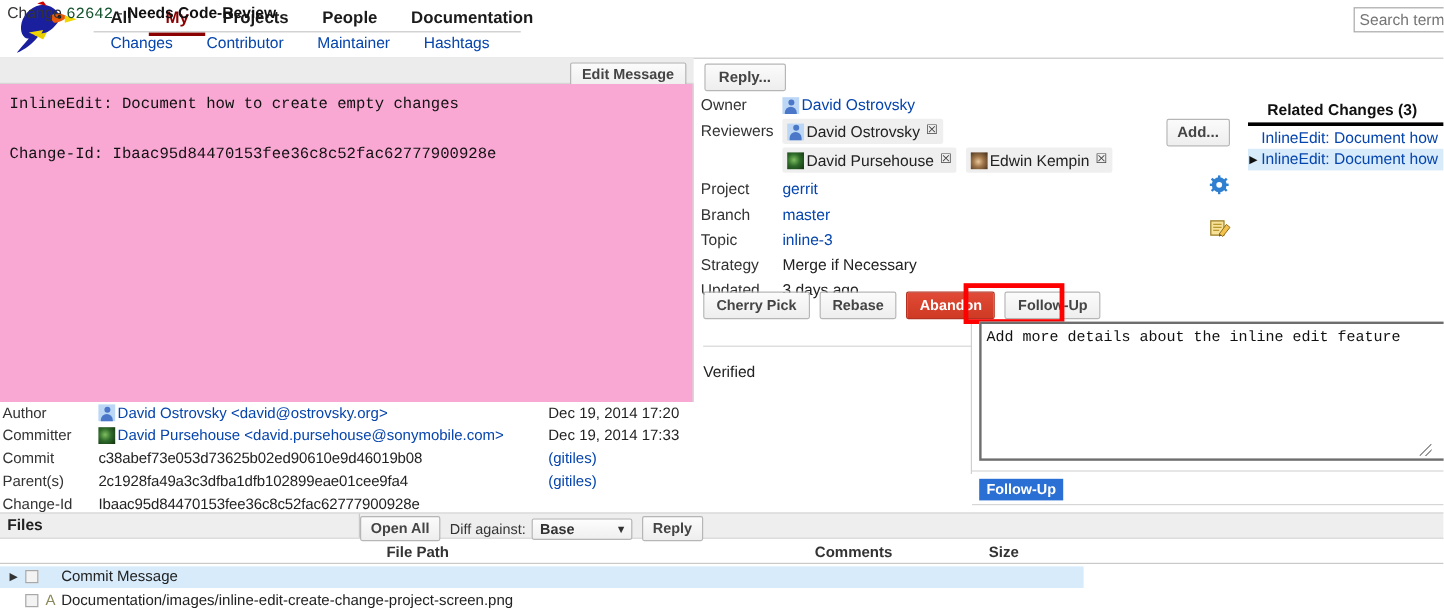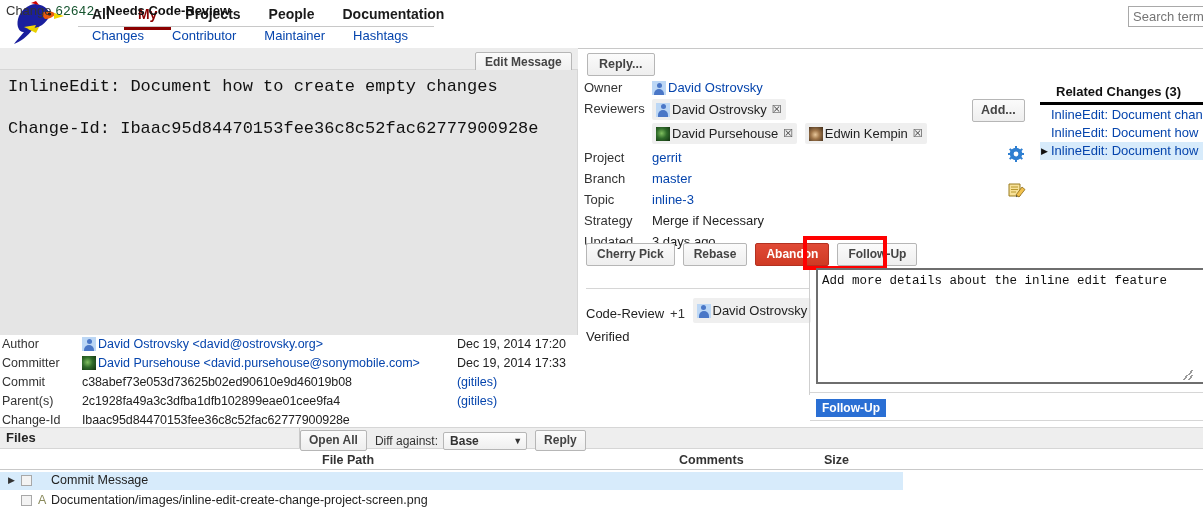--- a/index.html
+++ b/index.html
@@ -89,26 +89,26 @@
     line-height: 15px;
     box-sizing: border-box;
   }
   .btn-edit-message {
     position: absolute; left: 475px; top: 52px;
     padding: 2px 9px;
   }
 
   .commit-msg {
     position: absolute; left: 0; top: 70px; width: 578px; height: 265px;
-    background: #e5e5e5;
+    background: #f9a8d4;
     border-right: 1px solid #d6d6d6;
     box-sizing: border-box;
     padding: 6px 8px;
     font-family: "Liberation Mono", monospace;
-    font-size: 17px;
+    font-size: 13px;
     color: #111;
     white-space: pre;
     line-height: 21px;
   }
 
   
   .meta-table {
     position: absolute; left: 0; top: 336px; width: 578px;
     font-size: 12.5px;
     border-collapse: collapse;
@@ -473,42 +473,34 @@
     <div class="btn">Cherry Pick</div>
     <div class="btn">Rebase</div>
     <div class="btn btn-danger">Abandon</div>
     <div class="btn">Follow-Up</div>
   </div>
   <div class="highlight-box"></div>
 
   <div class="divider"></div>
   <div class="labels">
     <div class="row">
-      <span class="lname">Code-Review</span><span class="score">+1</span>
-      <span class="chip" style="margin-left:4px;">
-        <span class="av"></span>
-          <span>David Ostrovsky</span>
-      </span>
-    </div>
-    <div class="row">
       <span class="lname">Verified</span>
     </div>
   </div>
 
   <div class="vsep"></div>
   <textarea class="msg-area" style="">Add more details about the inline edit feature</textarea>
   <div class="resize-grip"></div>
   <div class="followup-line"></div>
   <div class="followup-link">Follow-Up</div>
   <div class="followup-line2"></div>
 
   <div class="rel-title">Related Changes (3)</div>
   <div class="rel-rule"></div>
   <div class="rel-list">
-    <div class="rel-item">InlineEdit: Document chan</div>
     <div class="rel-item">InlineEdit: Document how</div>
     <div class="rel-item current">InlineEdit: Document how</div>
   </div>
 
   <div class="files-bar"></div>
   <div class="files-title">Files</div>
   <div class="files-sep"></div>
   <div class="files-ctl">
     <div class="btn">Open All</div>
     <span class="diff-against">Diff against:</span>

